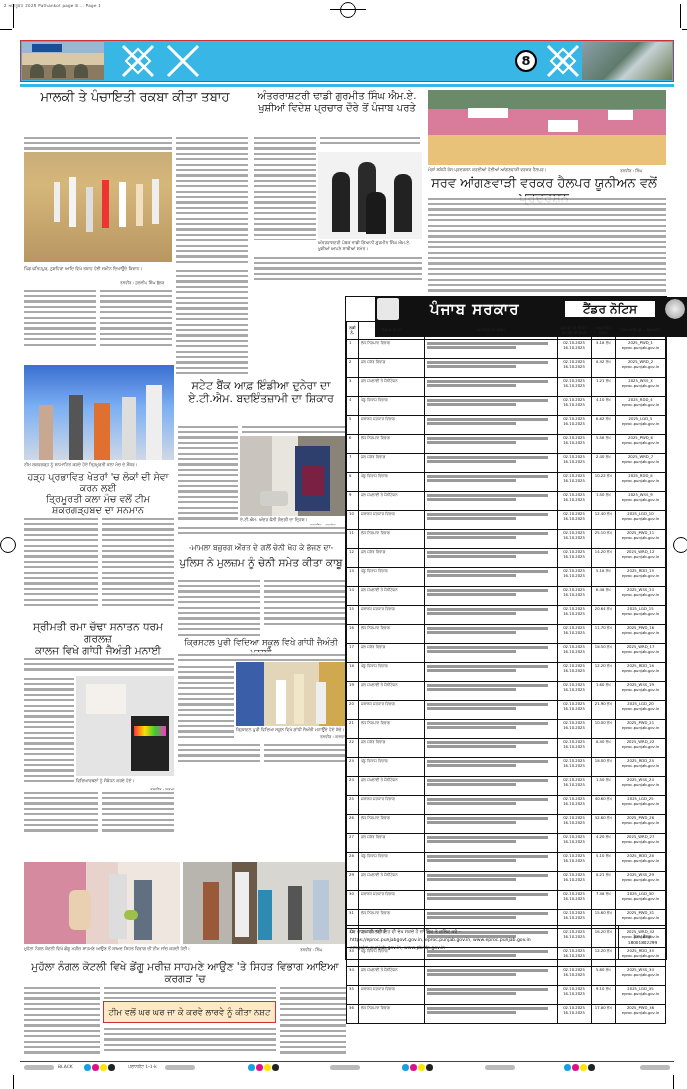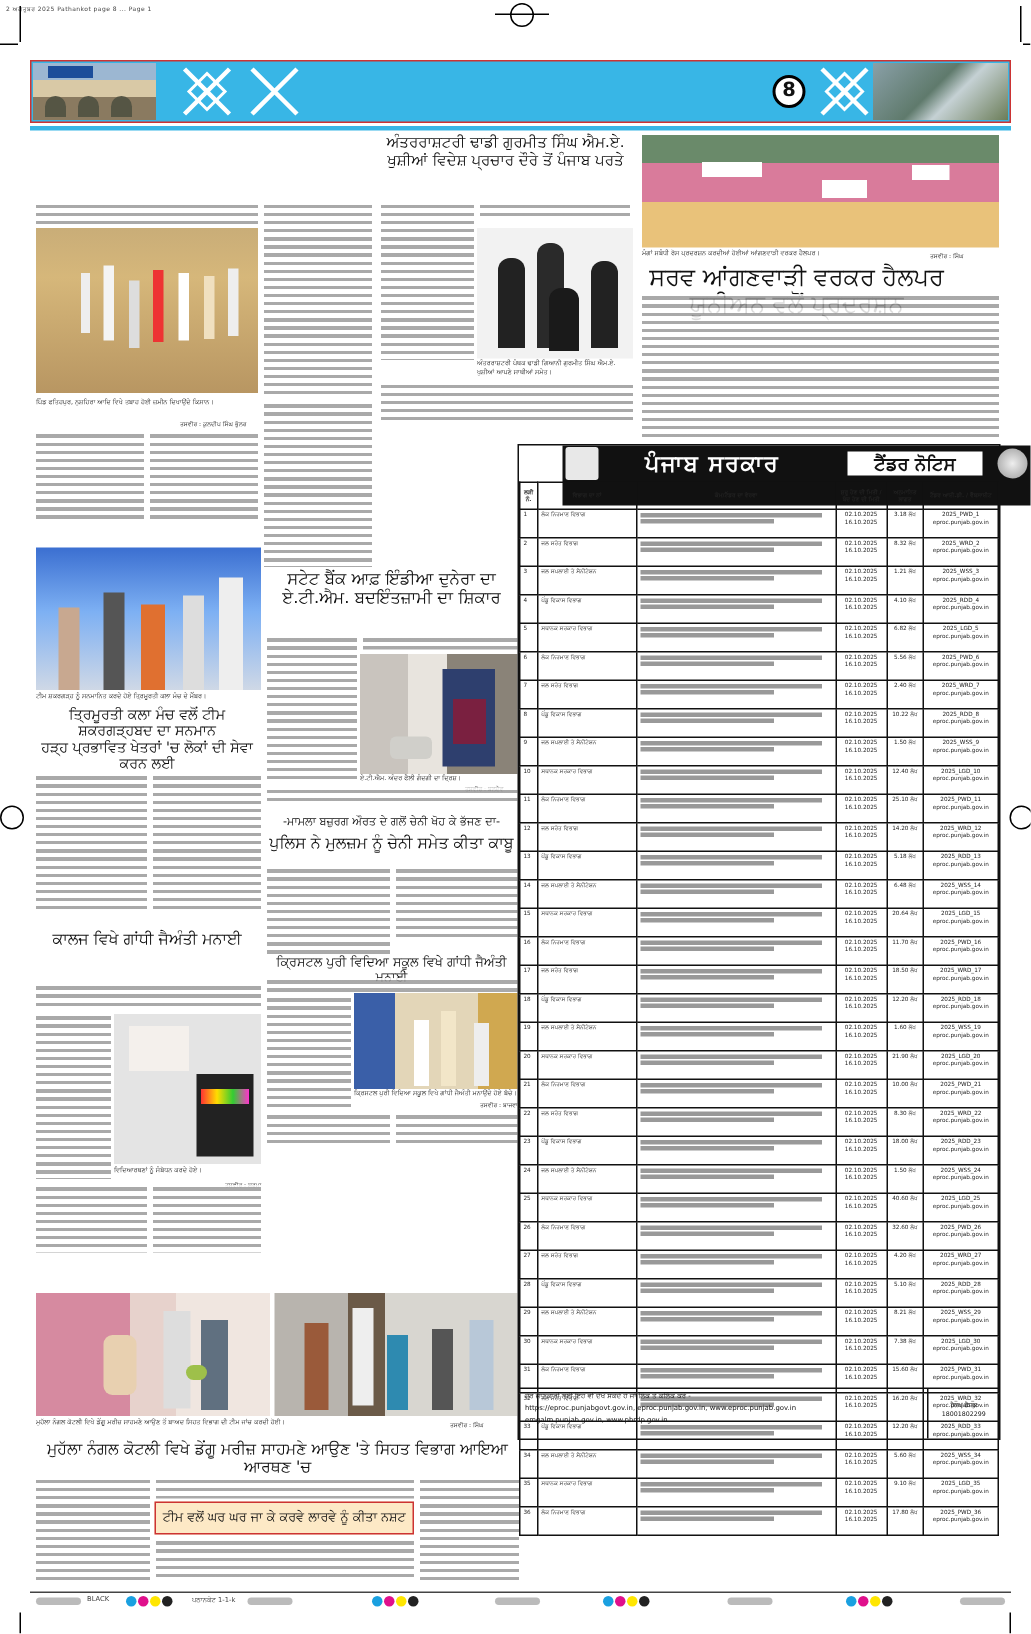--- a/index.html
+++ b/index.html
@@ -96,20 +96,21 @@
     <svg viewBox="0 0 34 34">
         <path d="M2 2 L17 17 L2 32 M32 2 L17 17 L32 32" stroke="#fff" stroke-width="3" fill="none"></path>
         <path d="M17 5 L29 17 L17 29 L5 17Z" stroke="#fff" stroke-width="2" fill="none"></path>
       </svg>
   </div>
   <div class="mast-photo-r"></div>
 </div>
 <div class="mast-rule"></div>
 
 <div class="head" style="left:20px;top:90px;width:230px;font-size:13px">
+  <div>ਮਾਲਕੀ ਤੇ ਪੰਚਾਇਤੀ ਰਕਬਾ ਕੀਤਾ ਤਬਾਹ</div>
 </div>
 <div class="textblk" style="left:24px;top:135px;width:148px;height:15px"></div>
 <div class="textblk" style="left:176px;top:135px;width:72px;height:130px"></div>
 <div class="photo" style="left:24px;top:152px;width:148px;height:110px;background:linear-gradient(#c9ad78 0%, #d6b77a 30%, #b89662 100%)">
   <div style="position:absolute;left:30px;top:30px;width:6px;height:40px;background:#eee"></div>
   <div style="position:absolute;left:45px;top:25px;width:7px;height:50px;background:#f4f4f4"></div>
   <div style="position:absolute;left:62px;top:35px;width:7px;height:45px;background:#ddd"></div>
   <div style="position:absolute;left:78px;top:28px;width:7px;height:48px;background:#e33"></div>
   <div style="position:absolute;left:95px;top:30px;width:7px;height:45px;background:#fff"></div>
   <div style="position:absolute;left:112px;top:32px;width:7px;height:42px;background:#f0e0c0"></div>
@@ -136,34 +137,34 @@
 <div class="caption" style="left:318px;top:240px;width:104px">ਅੰਤਰਰਾਸ਼ਟਰੀ ਪੰਥਕ ਢਾਡੀ ਗਿਆਨੀ ਗੁਰਮੀਤ ਸਿੰਘ ਐਮ.ਏ. ਖੁਸ਼ੀਆਂ ਆਪਣੇ ਸਾਥੀਆਂ ਸਮੇਤ।</div>
 <div class="textblk" style="left:254px;top:255px;width:168px;height:25px"></div>
 
 <div class="photo" style="left:428px;top:90px;width:238px;height:75px;background:linear-gradient(#6a8a6a 0 25%, #d97b9b 25% 60%, #e9c27a 60%)">
   <div style="position:absolute;left:40px;top:18px;width:40px;height:10px;background:#fff"></div>
   <div style="position:absolute;left:120px;top:30px;width:30px;height:12px;background:#fff"></div>
   <div style="position:absolute;left:180px;top:20px;width:25px;height:10px;background:#fff"></div>
 </div>
 <div class="caption" style="left:428px;top:167px;width:180px">ਮੰਗਾਂ ਸਬੰਧੀ ਰੋਸ ਪ੍ਰਦਰਸ਼ਨ ਕਰਦੀਆਂ ਹੋਈਆਂ ਆਂਗਣਵਾੜੀ ਵਰਕਰ ਹੈਲਪਰ।</div>
 <div class="credit" style="left:620px;top:168px">ਤਸਵੀਰ : ਸਿੰਘ</div>
-<div class="head" style="left:412px;top:176px;width:238px;font-size:16px">ਸਰਵ ਆਂਗਣਵਾੜੀ ਵਰਕਰ ਹੈਲਪਰ ਯੂਨੀਅਨ ਵਲੋਂ ਪ੍ਰਦਰਸ਼ਨ</div>
+<div class="head" style="left:425px;top:176px;width:238px;font-size:13px">ਸਰਵ ਆਂਗਣਵਾੜੀ ਵਰਕਰ ਹੈਲਪਰ ਯੂਨੀਅਨ ਵਲੋਂ ਪ੍ਰਦਰਸ਼ਨ</div>
 <div class="textblk" style="left:428px;top:196px;width:238px;height:96px"></div>
 
 <div class="photo" style="left:24px;top:365px;width:150px;height:95px;background:linear-gradient(#3b6fd1 0%, #7db0f3 45%, #cfd8e6 100%)">
   <div style="position:absolute;left:15px;top:40px;width:14px;height:55px;background:#c8a890"></div>
   <div style="position:absolute;left:45px;top:30px;width:14px;height:65px;background:#555"></div>
   <div style="position:absolute;left:70px;top:38px;width:16px;height:57px;background:#e07030"></div>
   <div style="position:absolute;left:98px;top:32px;width:14px;height:63px;background:#ddd"></div>
   <div style="position:absolute;left:122px;top:20px;width:16px;height:75px;background:#eee"></div>
 </div>
 <div class="caption" style="left:24px;top:462px;width:150px">ਟੀਮ ਸ਼ਕਰਗੜ੍ਹ ਨੂੰ ਸਨਮਾਨਿਤ ਕਰਦੇ ਹੋਏ ਤ੍ਰਿਮੂਰਤੀ ਕਲਾ ਮੰਚ ਦੇ ਮੈਂਬਰ।</div>
 <div class="head" style="left:20px;top:472px;width:156px;font-size:9.5px">
+  <div>ਹੜ੍ਹ ਪ੍ਰਭਾਵਿਤ ਖੇਤਰਾਂ 'ਚ ਲੋਕਾਂ ਦੀ ਸੇਵਾ ਕਰਨ ਲਈ</div>
   <div>ਤ੍ਰਿਮੂਰਤੀ ਕਲਾ ਮੰਚ ਵਲੋਂ ਟੀਮ ਸ਼ਕਰਗੜ੍ਹਬਦ ਦਾ ਸਨਮਾਨ</div>
-  <div>ਹੜ੍ਹ ਪ੍ਰਭਾਵਿਤ ਖੇਤਰਾਂ 'ਚ ਲੋਕਾਂ ਦੀ ਸੇਵਾ ਕਰਨ ਲਈ</div>
 </div>
 <div class="textblk" style="left:24px;top:516px;width:74px;height:90px"></div>
 <div class="textblk" style="left:102px;top:516px;width:72px;height:90px"></div>
 
 <div class="head" style="left:176px;top:380px;width:170px;font-size:11px">
   <div>ਸਟੇਟ ਬੈਂਕ ਆਫ਼ ਇੰਡੀਆ ਦੁਨੇਰਾ ਦਾ</div>
   <div>ਏ.ਟੀ.ਐਮ. ਬਦਇੰਤਜ਼ਾਮੀ ਦਾ ਸ਼ਿਕਾਰ</div>
 </div>
 <div class="textblk" style="left:178px;top:424px;width:60px;height:98px"></div>
 <div class="textblk" style="left:242px;top:424px;width:104px;height:9px"></div>
@@ -175,20 +176,21 @@
 <div class="caption" style="left:240px;top:517px;width:106px">ਏ.ਟੀ.ਐਮ. ਅੰਦਰ ਫੈਲੀ ਗੰਦਗੀ ਦਾ ਦ੍ਰਿਸ਼।</div>
 <div class="credit" style="left:310px;top:523px">ਤਸਵੀਰ : ਬਲਦੇਵ</div>
 <div class="textblk" style="left:178px;top:525px;width:168px;height:10px"></div>
 
 <div class="head" style="left:176px;top:544px;width:170px;font-size:7.5px">-ਮਾਮਲਾ ਬਜ਼ੁਰਗ ਔਰਤ ਦੇ ਗਲੋਂ ਚੇਨੀ ਖੋਹ ਕੇ ਭੱਜਣ ਦਾ-</div>
 <div class="head" style="left:176px;top:556px;width:170px;font-size:10.5px">ਪੁਲਿਸ ਨੇ ਮੁਲਜ਼ਮ ਨੂੰ ਚੇਨੀ ਸਮੇਤ ਕੀਤਾ ਕਾਬੂ</div>
 <div class="textblk" style="left:178px;top:578px;width:82px;height:60px"></div>
 <div class="textblk" style="left:264px;top:578px;width:82px;height:50px"></div>
 
 <div class="head" style="left:20px;top:620px;width:156px;font-size:10.5px">
+  <div>ਸ੍ਰੀਮਤੀ ਰਮਾ ਚੱਢਾ ਸਨਾਤਨ ਧਰਮ ਗਰਲਜ਼</div>
   <div>ਕਾਲਜ ਵਿਖੇ ਗਾਂਧੀ ਜੈਅੰਤੀ ਮਨਾਈ</div>
 </div>
 <div class="textblk" style="left:24px;top:656px;width:150px;height:18px"></div>
 <div class="textblk" style="left:24px;top:676px;width:50px;height:110px"></div>
 <div class="photo" style="left:76px;top:676px;width:98px;height:100px;background:#e4e4e4">
   <div style="position:absolute;left:10px;top:8px;width:40px;height:30px;background:#f4f0ec"></div>
   <div style="position:absolute;left:55px;top:40px;width:38px;height:55px;background:#222"></div>
   <div style="position:absolute;left:58px;top:50px;width:32px;height:10px;background:linear-gradient(90deg,#f33,#fd0,#3c3,#f3c)"></div>
 </div>
 <div class="caption" style="left:76px;top:778px;width:98px">ਵਿਦਿਆਰਥਣਾਂ ਨੂੰ ਸੰਬੋਧਨ ਕਰਦੇ ਹੋਏ।</div>
@@ -218,21 +220,21 @@
 <div class="photo" style="left:183px;top:862px;width:164px;height:82px;background:linear-gradient(90deg,#b8b4ae 0 30%, #6b5a48 30% 45%, #d8d6d0 45%)">
   <div style="position:absolute;left:20px;top:20px;width:16px;height:58px;background:#9a5a3a"></div>
   <div style="position:absolute;left:52px;top:10px;width:14px;height:65px;background:#eee"></div>
   <div style="position:absolute;left:75px;top:28px;width:14px;height:50px;background:#2e8ab0"></div>
   <div style="position:absolute;left:105px;top:24px;width:14px;height:54px;background:#555"></div>
   <div style="position:absolute;left:130px;top:18px;width:16px;height:60px;background:#b8c8d8"></div>
 </div>
 <div class="caption" style="left:24px;top:946px;width:260px">ਮੁਹੱਲਾ ਨੰਗਲ ਕੋਟਲੀ ਵਿਖੇ ਡੇਂਗੂ ਮਰੀਜ਼ ਸਾਹਮਣੇ ਆਉਣ ਤੋਂ ਬਾਅਦ ਸਿਹਤ ਵਿਭਾਗ ਦੀ ਟੀਮ ਜਾਂਚ ਕਰਦੀ ਹੋਈ।</div>
 <div class="credit" style="left:300px;top:947px">ਤਸਵੀਰ : ਸਿੰਘ</div>
 
-<div class="head" style="left:20px;top:960px;width:330px;font-size:10.5px">ਮੁਹੱਲਾ ਨੰਗਲ ਕੋਟਲੀ ਵਿਖੇ ਡੇਂਗੂ ਮਰੀਜ਼ ਸਾਹਮਣੇ ਆਉਣ 'ਤੇ ਸਿਹਤ ਵਿਭਾਗ ਆਇਆ ਆਰਥਣ 'ਚ</div>
+<div class="head" style="left:20px;top:960px;width:330px;font-size:10.5px">ਮੁਹੱਲਾ ਨੰਗਲ ਕੋਟਲੀ ਵਿਖੇ ਡੇਂਗੂ ਮਰੀਜ਼ ਸਾਹਮਣੇ ਆਉਣ 'ਤੇ ਸਿਹਤ ਵਿਭਾਗ ਆਇਆ ਕਰਗੜ 'ਚ</div>
 <div class="textblk" style="left:24px;top:985px;width:76px;height:70px"></div>
 <div class="textblk" style="left:104px;top:985px;width:172px;height:14px"></div>
 <div class="boxnote">ਟੀਮ ਵਲੋਂ ਘਰ ਘਰ ਜਾ ਕੇ ਕਰਵੇ ਲਾਰਵੇ ਨੂੰ ਕੀਤਾ ਨਸ਼ਟ</div>
 <div class="textblk" style="left:104px;top:1026px;width:172px;height:28px"></div>
 <div class="textblk" style="left:280px;top:985px;width:66px;height:70px"></div>
 
 <div class="tender">
   <div class="t-head">
     <div class="t-emblem"></div>
     <div class="t-title">ਪੰਜਾਬ ਸਰਕਾਰ</div>

